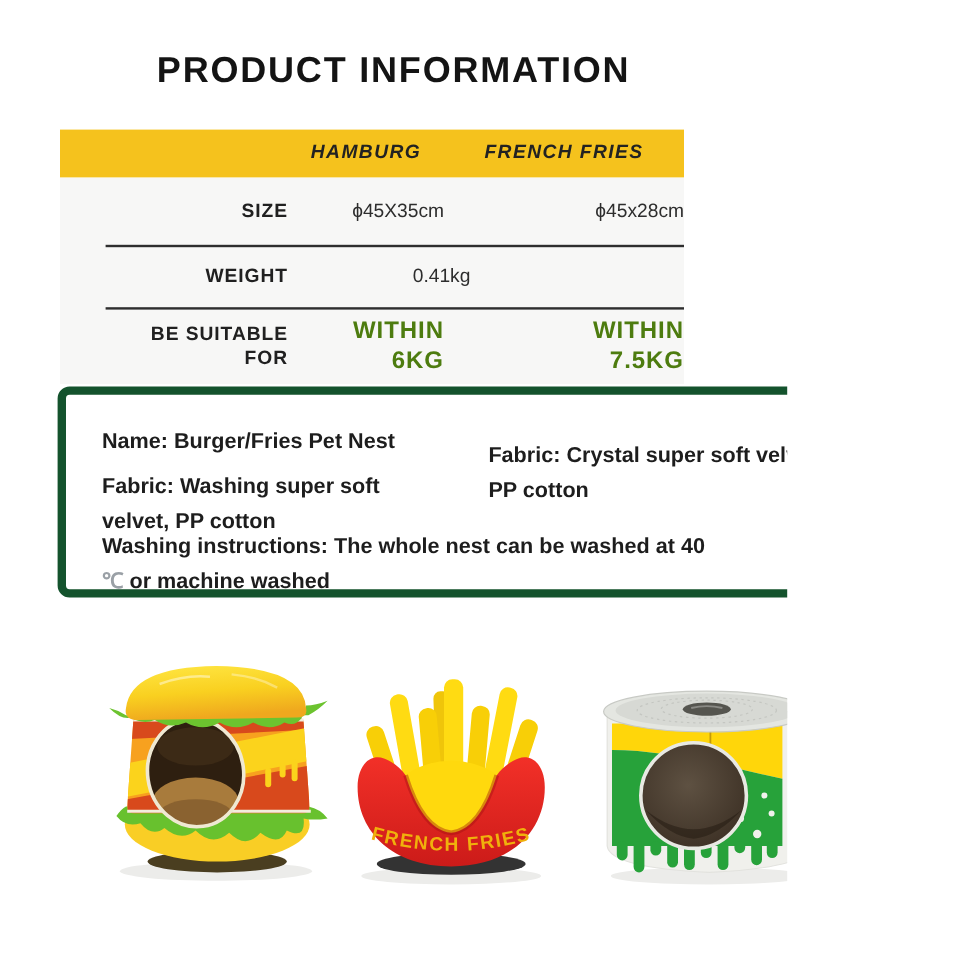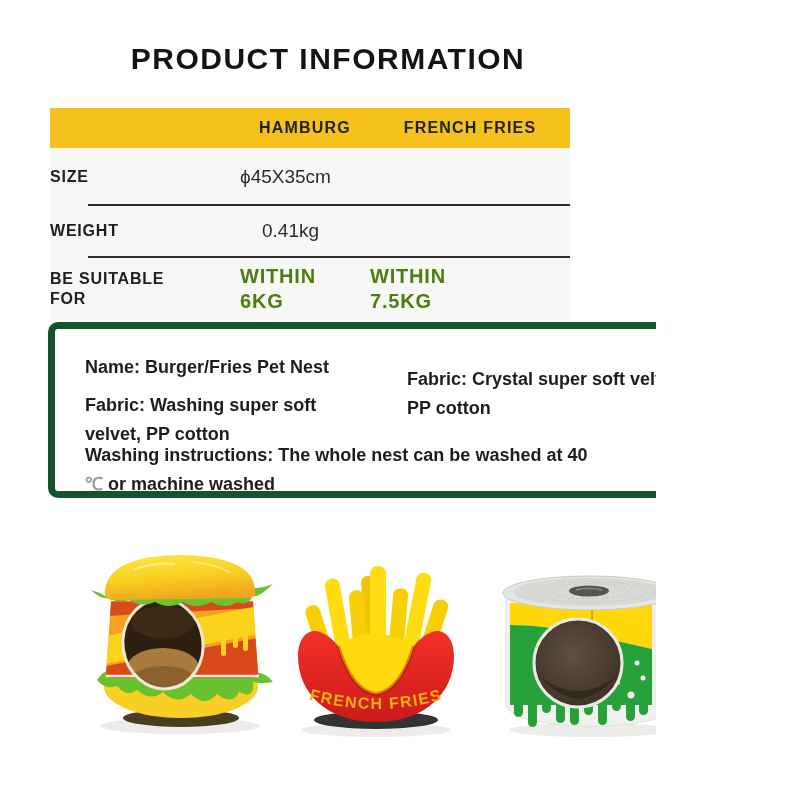--- a/index.html
+++ b/index.html
@@ -9,34 +9,34 @@
     background:#ffffff; font-family:"Liberation Sans", sans-serif; color:#1d1d1d;
   }
   .title {
     position:absolute; top:42px; left:0; width:100%; text-align:center;
     font-size:30px; font-weight:bold; letter-spacing:1.5px; color:#141414;
   }
   
   .spec-table { position:absolute; left:50px; top:108px; width:520px; }
   .thead {
     display:grid; grid-template-columns:190px 130px 200px; height:40px;
-    background:var(--header-yellow,#F5C21D); align-items:center;
+    background:var(--header-yellow,#F5C21D); align-items:center;font-style:italic;
   }
   .thead .cell {
     text-align:center; font-weight:bold; font-size:16px;
     letter-spacing:1.2px; color:#222222;
   }
   .tbody { background:#f7f7f6; padding-top:2px; }
   .row { display:grid; grid-template-columns:190px 130px 200px; align-items:center; }
   .row-size { height:54px; }
   .row-weight { height:50px;gap:22px; }
   .row-suit { height:62px; }
-  .cell { text-align:left; white-space:pre-line; }
+  .cell { text-align:right; white-space:pre-line; }
   .cell.label { font-weight:bold; font-size:16px; letter-spacing:0.8px; color:#202020; line-height:1.25; }
-  .cell.value { font-size:19px; color:#2d2d2d; }
+  .cell.value { font-size:16px; color:#2d2d2d; }
   .row-suit .cell.value { font-weight:bold; font-size:20px; letter-spacing:0.8px; line-height:1.25; color:#4d7c0f; }
   .divider { border-top:2px solid #2e2e2e; margin-left:38px; height:0; }
   
   .info-box {
     position:absolute; left:48px; top:322px; width:676px; height:176px;
     border:7px solid #14532d; border-radius:10px; background:#ffffff;
   }
   .info-box p { position:absolute; font-size:18px; font-weight:bold; color:#1d1d1d; line-height:1.6; white-space:pre-line; }
   .p-name   { left:30px;  top:24px; }
   .p-fab-l  { left:30px;  top:62px; }
@@ -60,20 +60,21 @@
   <div class="spec-table">
     <div class="thead">
       <div class="cell"></div>
       <div class="cell">HAMBURG</div>
       <div class="cell">FRENCH FRIES</div>
     </div>
     <div class="tbody">
       <div class="row row-size">
         <div class="cell label">SIZE</div>
         <div class="cell value">ϕ45X35cm</div>
+        <div class="cell value">ϕ45x28cm</div>
       </div>
       <div class="divider"></div>
       <div class="row row-weight">
         <div class="cell label">WEIGHT</div>
         <div class="cell value">0.41kg</div>
       </div>
       <div class="divider"></div>
       <div class="row row-suit">
         <div class="cell label">BE SUITABLE
 FOR</div>

